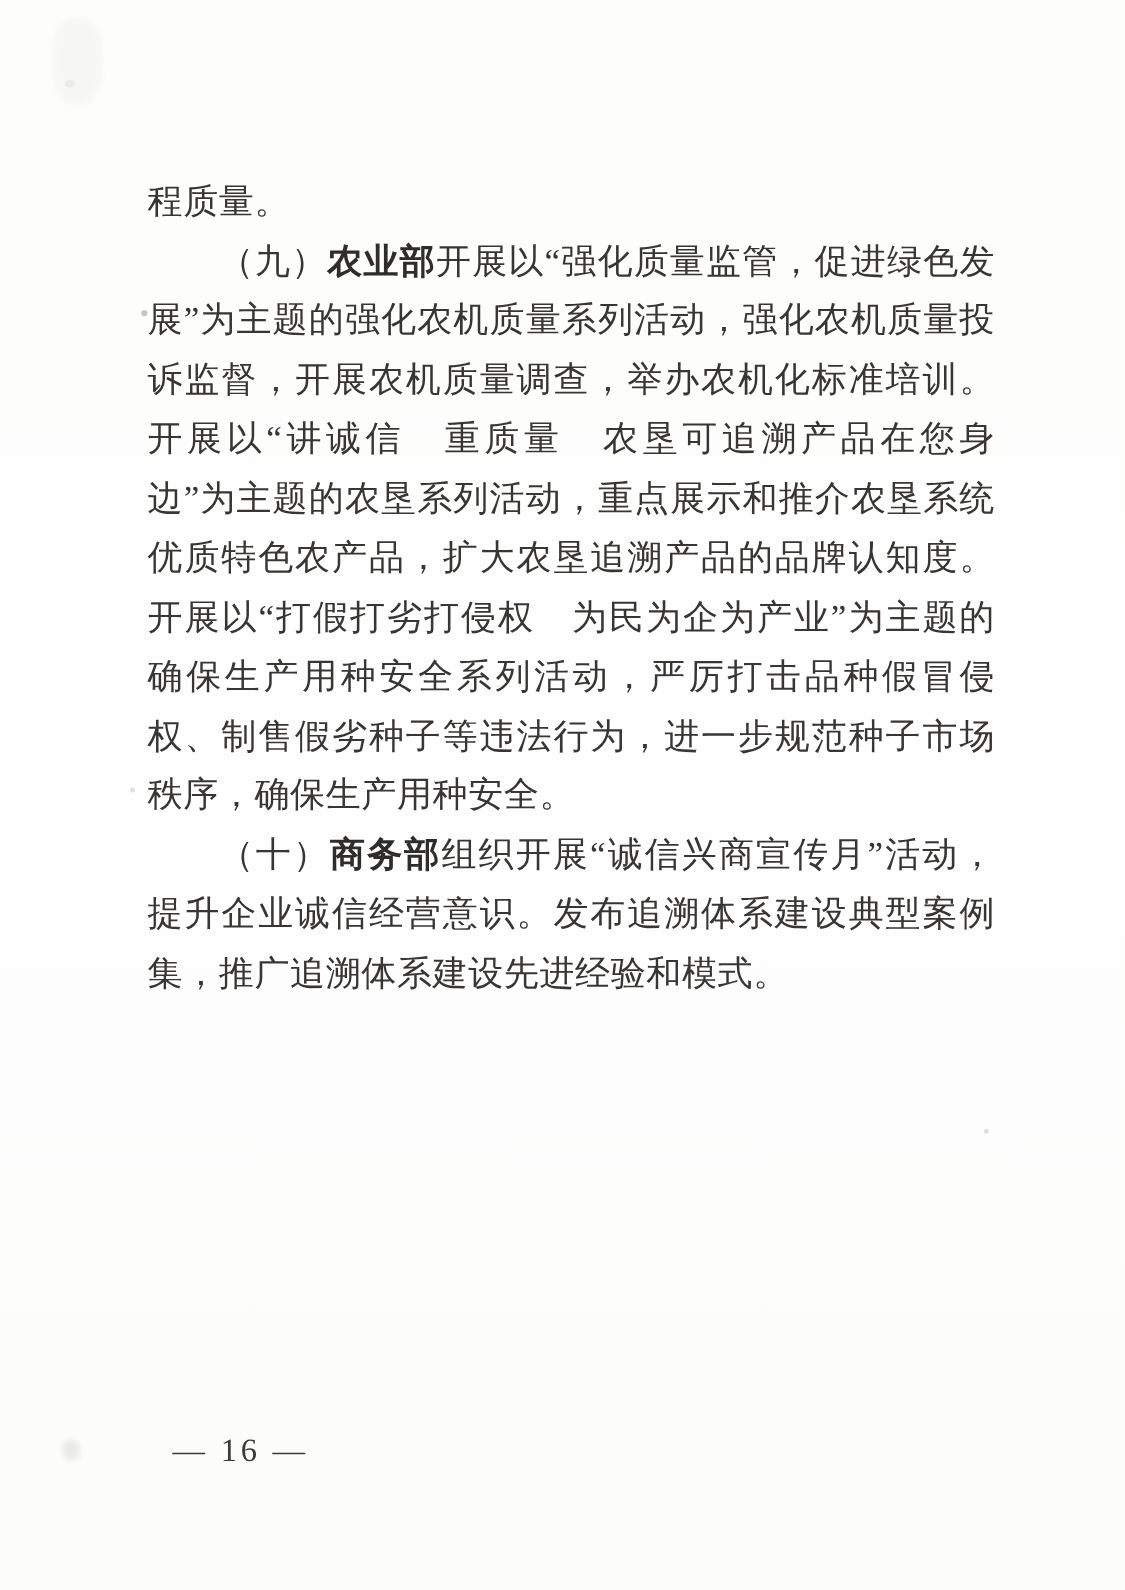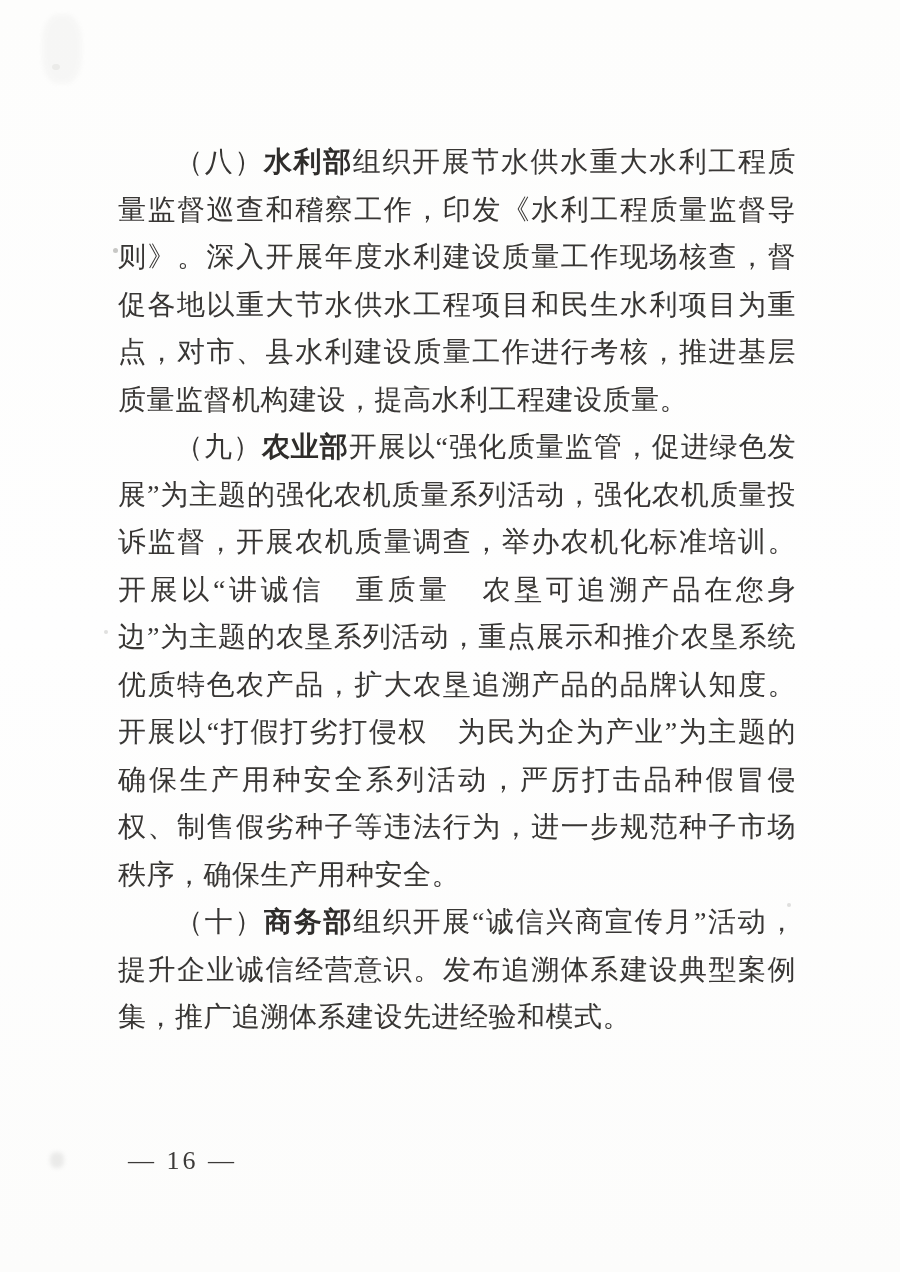--- a/index.html
+++ b/index.html
@@ -24,21 +24,21 @@
     font-size: 28px;
     line-height: 47.5px;
     text-align: justify;
     letter-spacing: 0.5px;
   }
   .para { margin: 0; }
   .para.indent { text-indent: 57px; }
   .ministry { font-weight: 700; color: #2f2d2b; }
   .page-number {
     position: absolute;
-    left: 128px;
+    left: 138px;
     top: 1146px;
     font-size: 26px;
     color: #3c3a38;
     letter-spacing: 3px;
     white-space: nowrap;
   }
   
   .artifact {
     position: absolute;
     background: #9a9a98;
@@ -48,21 +48,21 @@
     border-radius: 40%;
     filter: blur(2px);
   }
 </style>
 </head>
 <body>
 
 <div class="sheet">
 
   <div class="doc-body" id="doc-body">
-      <p class="para indent"><span>（八）</span><span class="ministry">水利部</span><span>组织开展节水供水重大水利工程质量监督巡查和稽察工作，印发《水利工程质量监督导则》。深入开展年度水利建设质量工作现场核查，督促各地以重大节水供水工程项目和民生水利项目为重点，对市、县水利建设质量工作进行考核，推进基层质量监督机构建设，提高水利工程建设质量。</span></p>
+      <p class="para"><span>程质量。</span></p>
       <p class="para indent"><span>（九）</span><span class="ministry">农业部</span><span>开展以“强化质量监管，促进绿色发展”为主题的强化农机质量系列活动，强化农机质量投诉监督，开展农机质量调查，举办农机化标准培训。开展以“讲诚信　重质量　农垦可追溯产品在您身边”为主题的农垦系列活动，重点展示和推介农垦系统优质特色农产品，扩大农垦追溯产品的品牌认知度。开展以“打假打劣打侵权　为民为企为产业”为主题的确保生产用种安全系列活动，严厉打击品种假冒侵权、制售假劣种子等违法行为，进一步规范种子市场秩序，确保生产用种安全。</span></p>
       <p class="para indent"><span>（十）</span><span class="ministry">商务部</span><span>组织开展“诚信兴商宣传月”活动，提升企业诚信经营意识。发布追溯体系建设典型案例集，推广追溯体系建设先进经验和模式。</span></p>
     </div>
 
   <div class="page-number">— 16 —</div>
 
   <div class="artifact smudge" style="left:42px; top:14px; width:40px; height:70px; opacity:0.06;"></div>
   <div class="artifact" style="left:52px; top:64px; width:8px; height:6px; opacity:0.12;"></div>
   <div class="artifact" style="left:113px; top:248px; width:5px; height:5px; opacity:0.55;"></div>
   <div class="artifact" style="left:104px; top:630px; width:4px; height:4px; opacity:0.30;"></div>

